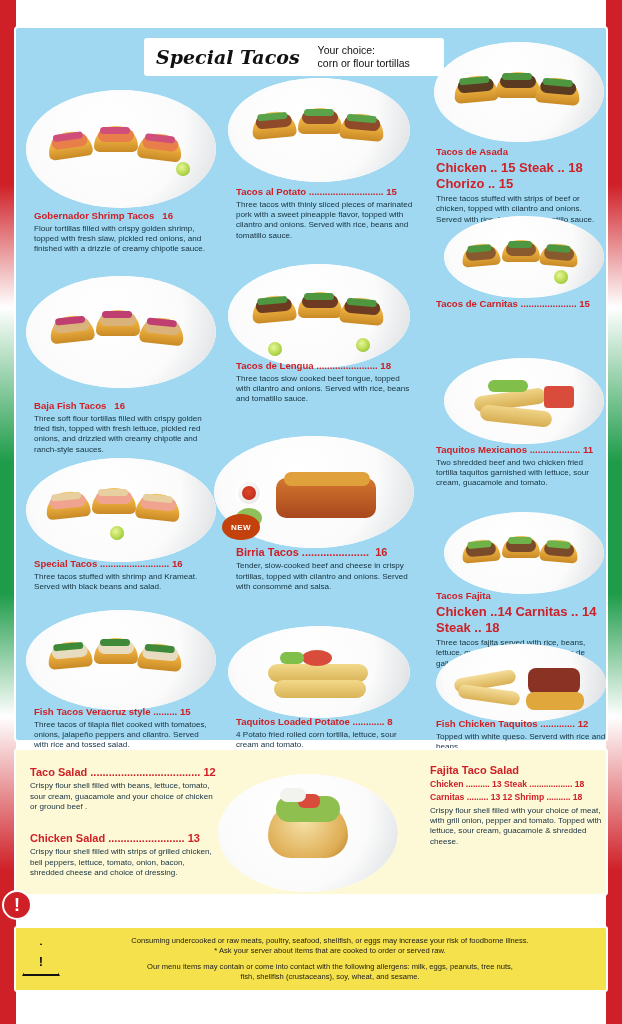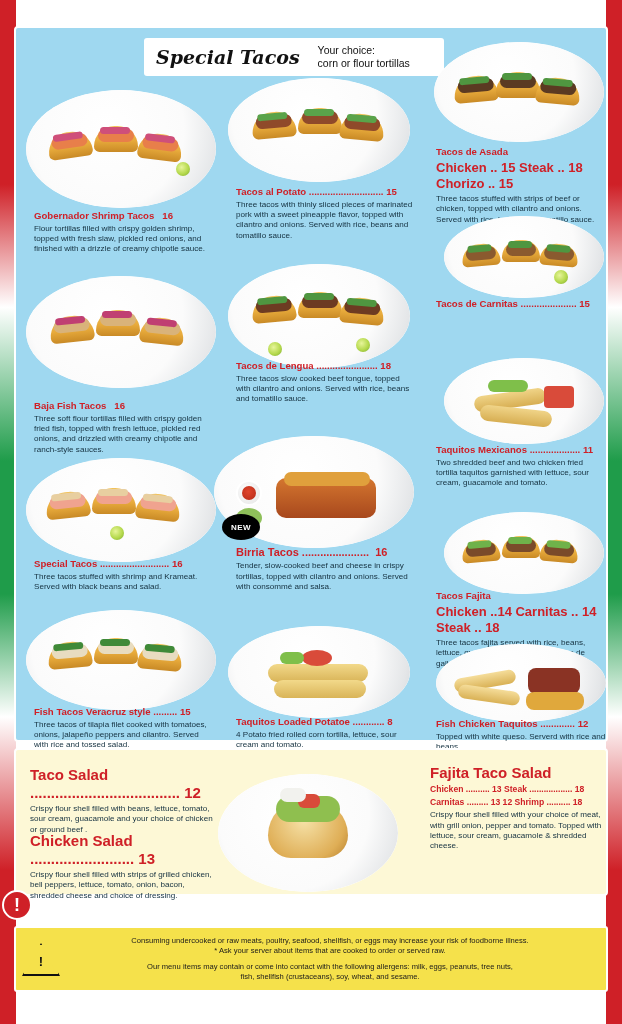--- a/index.html
+++ b/index.html
@@ -132,41 +132,41 @@
     content: "";
     position: absolute; left: 4px; top: 4px; right: 4px; bottom: 4px;
     border-radius: 50%;
     background: radial-gradient(circle at 45% 40%, #e0452c 0%, #b52a17 100%);
   }
 
   .new-badge {
     position: absolute;
     width: 38px; height: 26px;
     border-radius: 50%;
-    background: #000000;
+    background: #c2410c;
     color: #ffffff;
     font-size: 8px;
     font-weight: bold;
     display: flex;
     align-items: center;
     justify-content: center;
     letter-spacing: .4px;
   }
 
   
   .salad-panel {
     position: absolute;
     left: 14px; top: 748px;
     width: 594px; height: 148px;
     background: #fdf8d6;
     border: 2px solid #ffffff;
     border-radius: 4px;
   }
   .salad-title {
-    font-size: 15px;
+    font-size: 11px;
     font-weight: bold;
     color: #cf2027;
     line-height: 1.2;
     margin: 0 0 2px 0;
   }
   .salad-desc {
     font-size: 8.1px;
     color: #14303f;
     line-height: 1.28;
     margin: 0;

